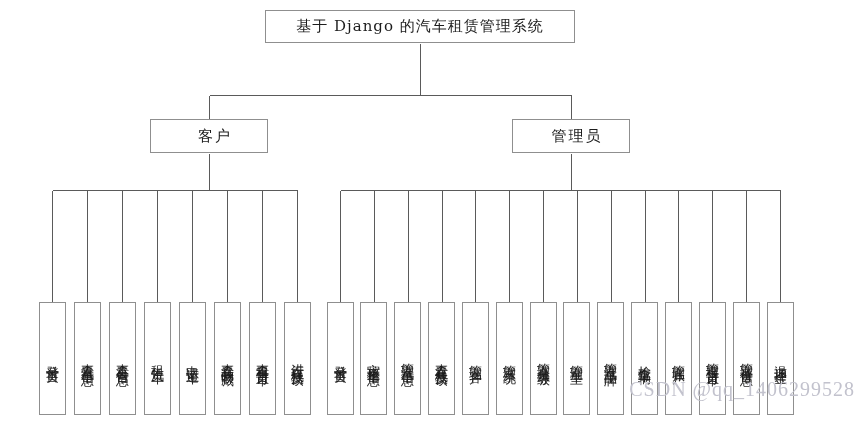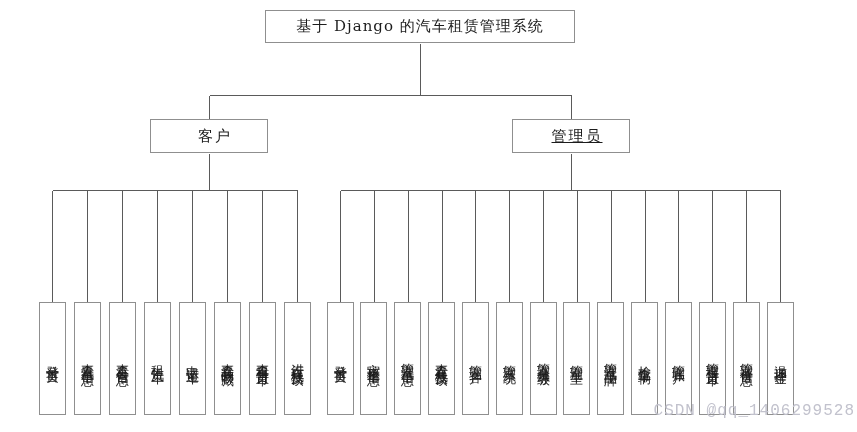--- a/index.html
+++ b/index.html
@@ -16,33 +16,33 @@
     box-sizing:border-box;
     background:#fff;
     border:1px solid var(--border,#8f8f8f);
     display:flex;align-items:center;justify-content:center;
     color:var(--text,#1c1c1c);
     text-align:center;
   }
   .root{left:265px;top:10px;width:310px;height:33px;font-size:15px;letter-spacing:1px;}
   .branch{top:119px;width:118px;height:34px;font-size:15px;letter-spacing:2px;padding-left:12px;}
   .branch-0{left:150px;}
-  .branch-1{left:512px;text-decoration:underline;}
+  .branch-1{left:512px;}
   .leaf{
     top:302px;height:113px;width:27px;
     font-size:13px;line-height:1;
     writing-mode:vertical-rl;
     text-orientation:upright;
     letter-spacing:2px;
   }
   .watermark{
     position:absolute;
-    right:2px;top:402px;
-    font-family:Liberation Mono, monospace;
-    font-size:16px;
+    right:2px;top:378px;
+    font-family:Liberation Serif, serif;
+    font-size:20px;
     color:var(--wm,#c2c2cd);
     letter-spacing:1px;
     white-space:nowrap;
   }
 </style>
 </head>
 <body>
 
 <div class="canvas">
   <svg id="connectors" viewBox="0 0 857 432" xmlns="http://www.w3.org/2000/svg">

